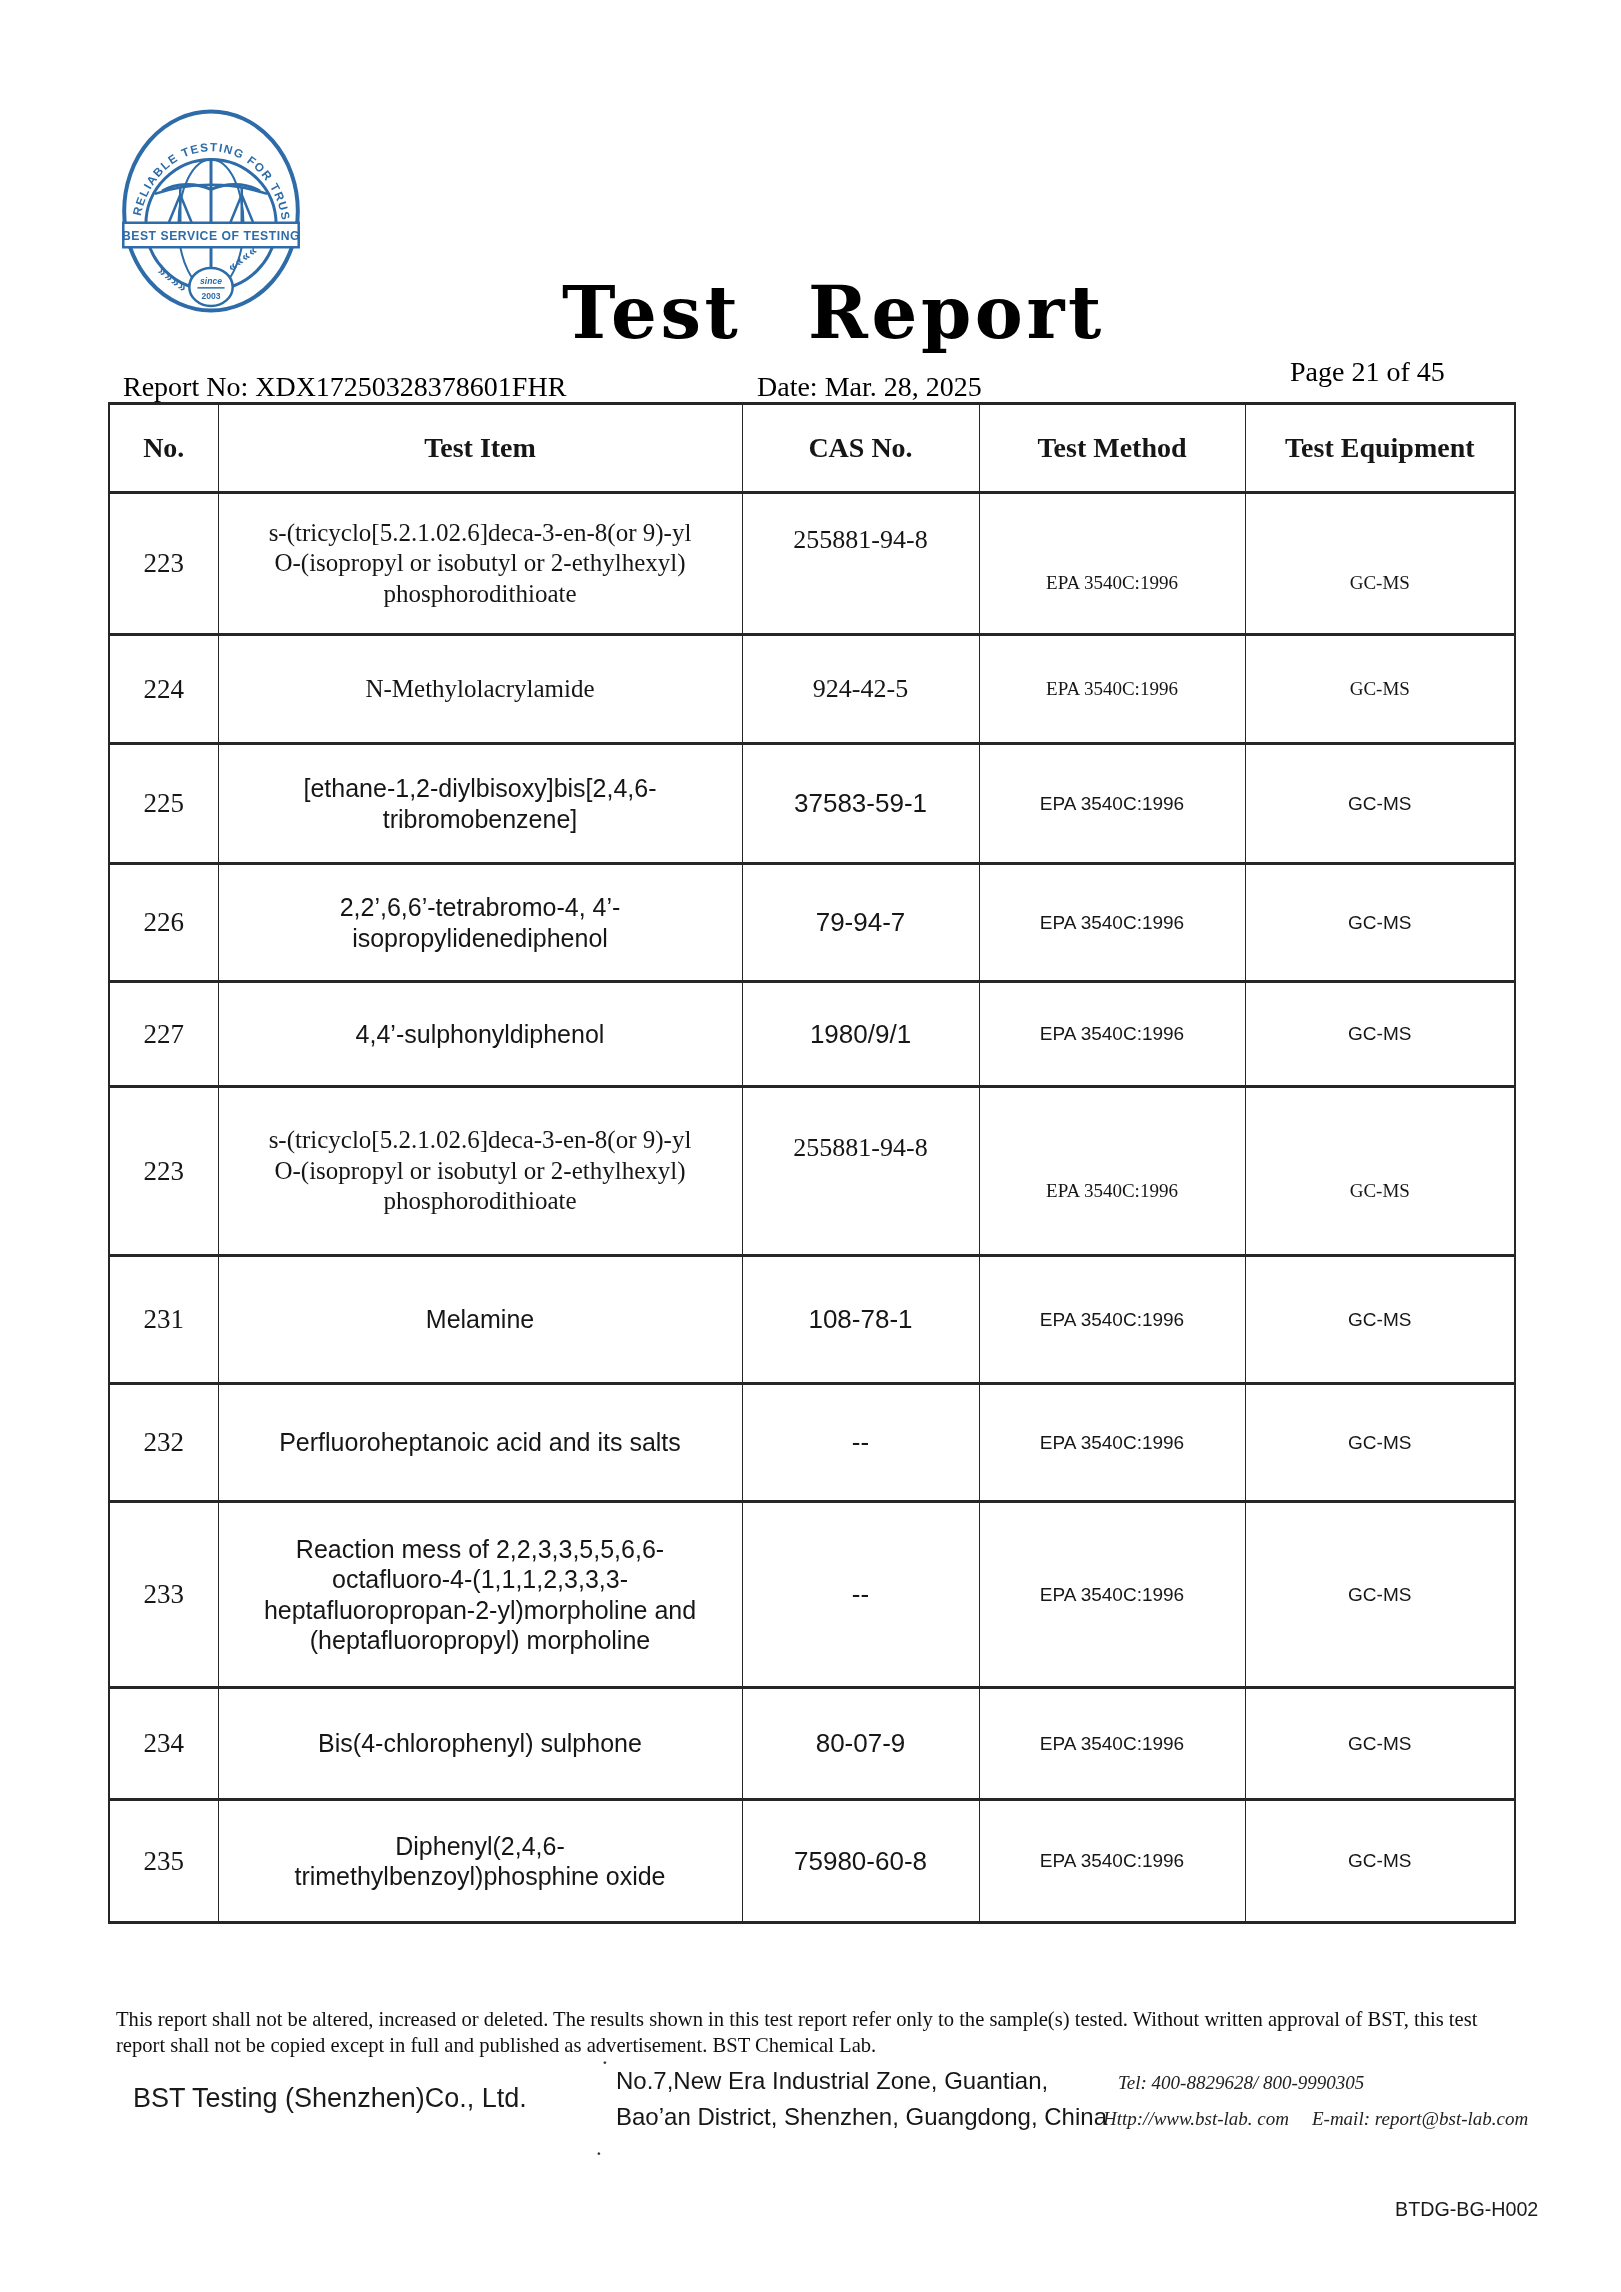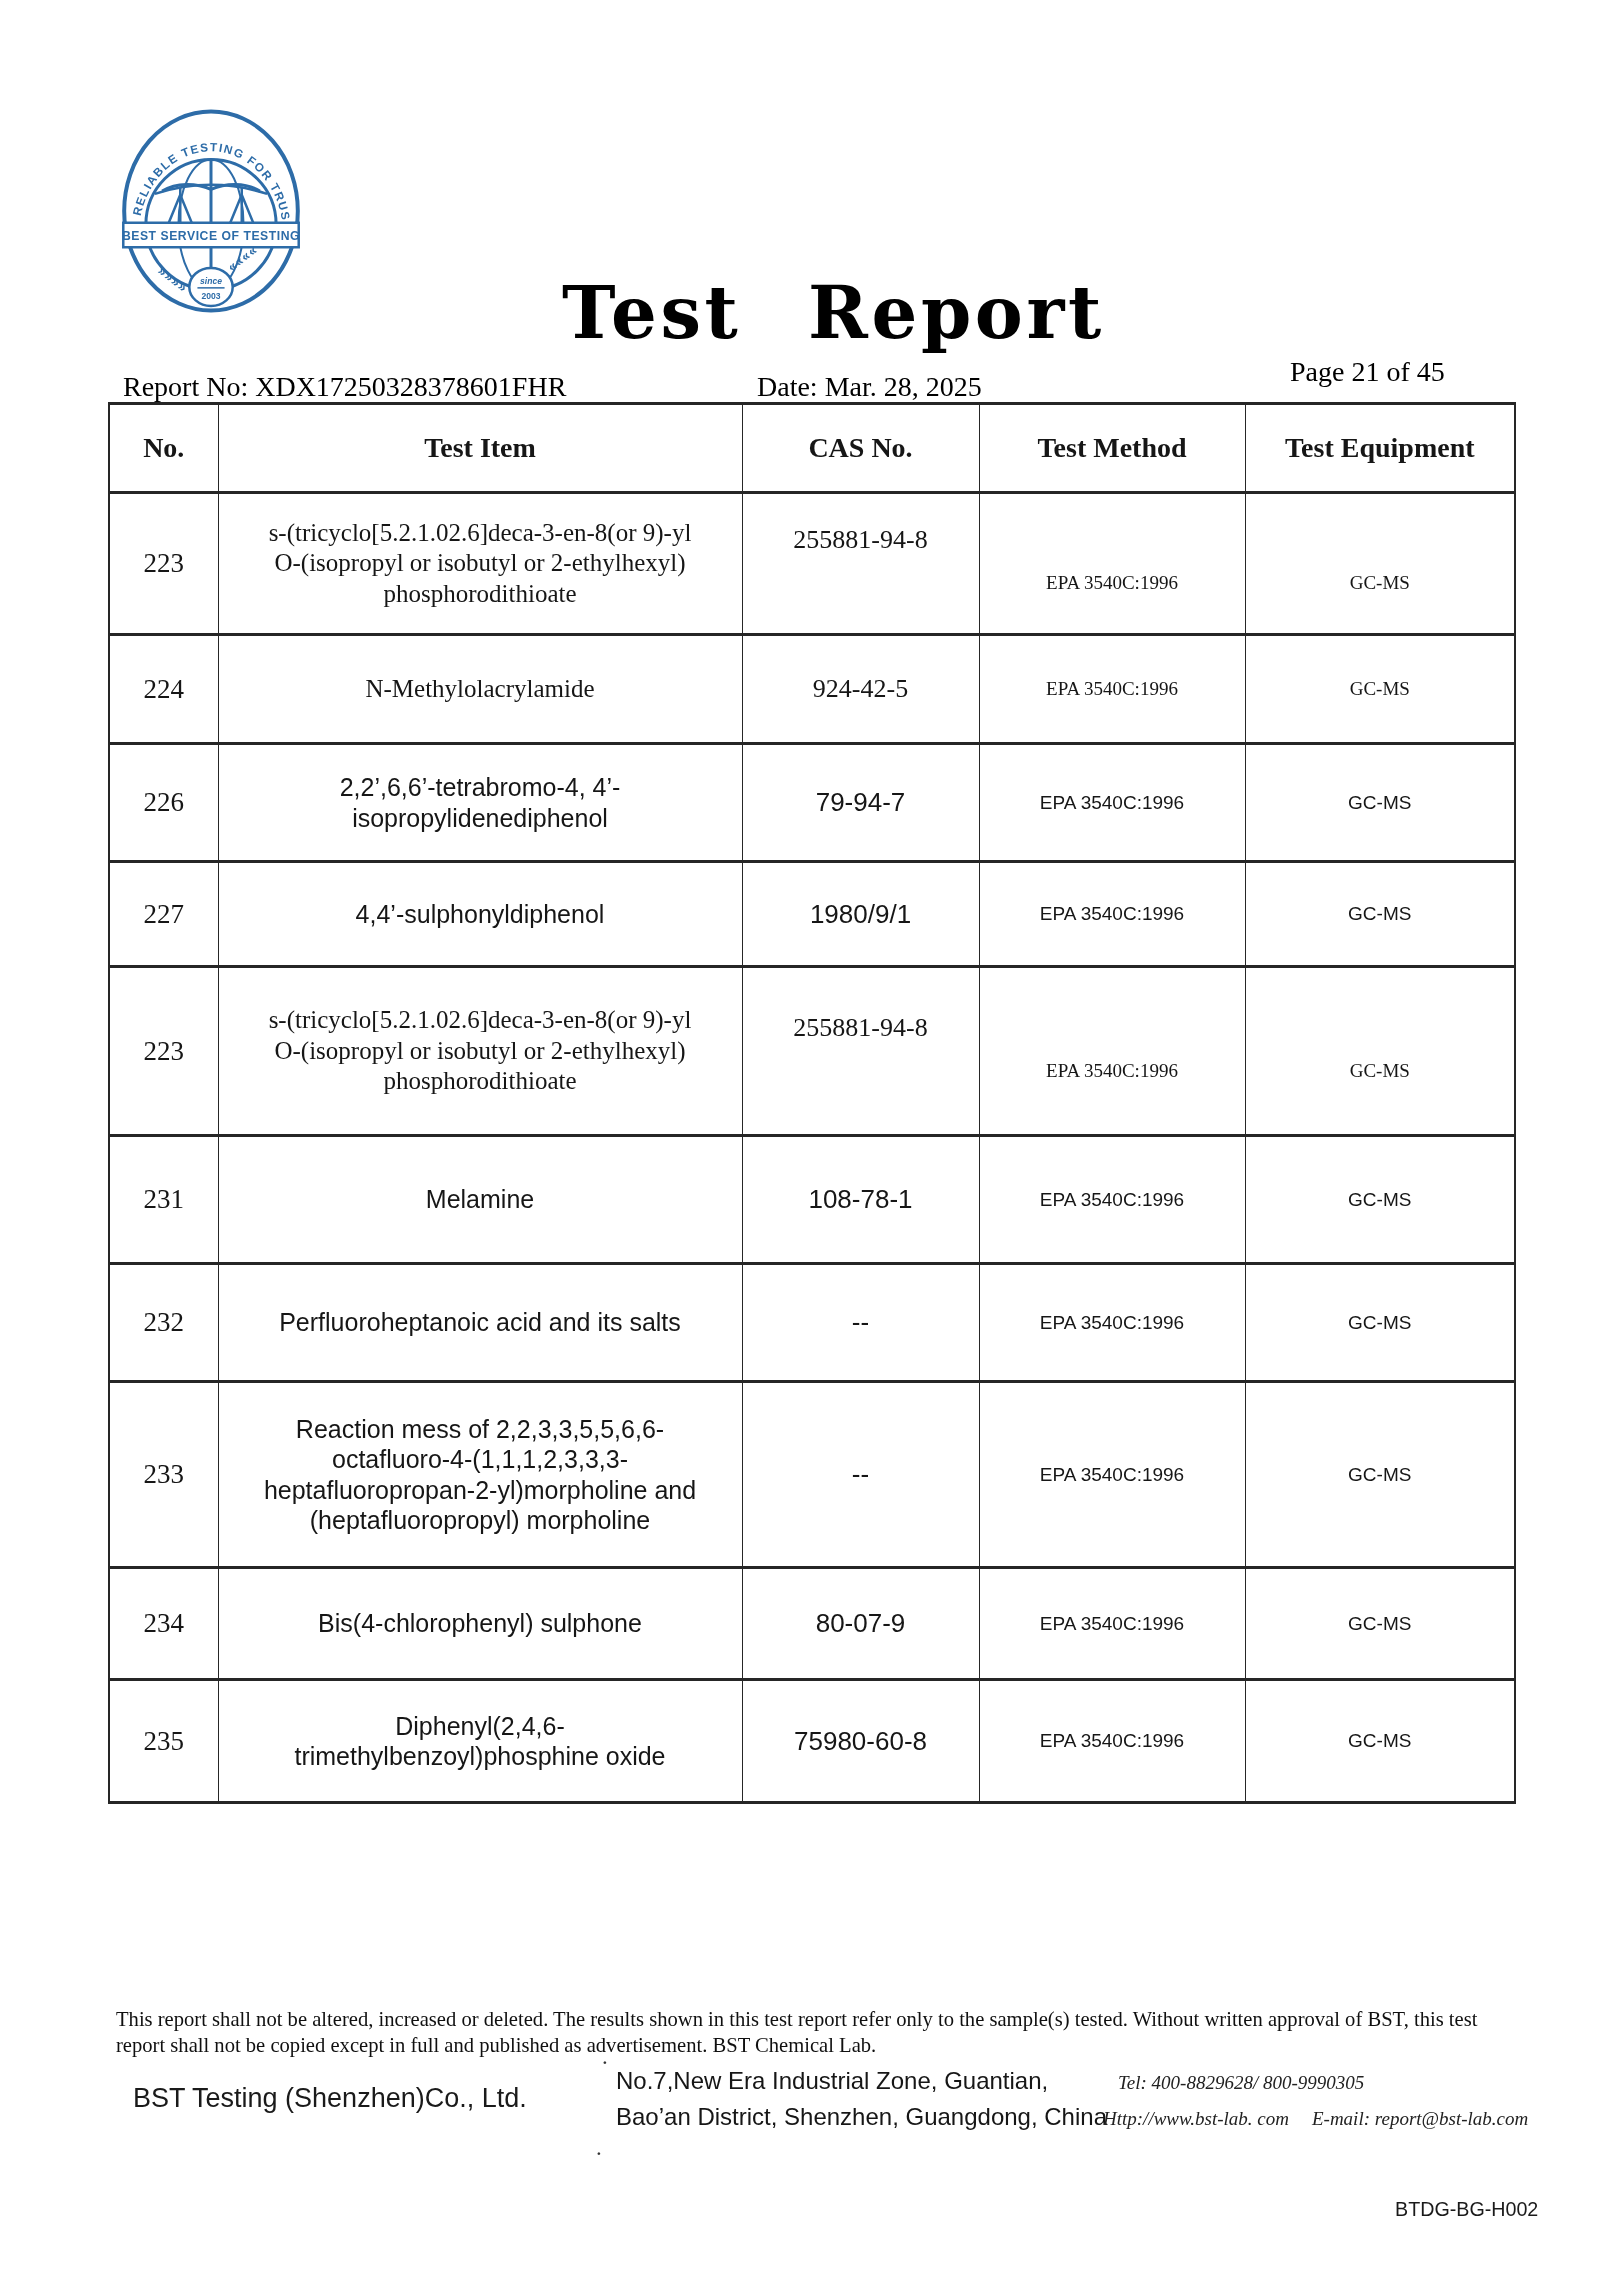--- a/index.html
+++ b/index.html
@@ -191,20 +191,27 @@
         <td class="c-method">EPA 3540C:1996</td>
         <td class="c-equip">GC-MS</td>
       </tr>
       <tr class="serif nw rh-224">
         <td class="c-no">224</td>
         <td class="c-item">N-Methylolacrylamide</td>
         <td class="c-cas">924-42-5</td>
         <td class="c-method">EPA 3540C:1996</td>
         <td class="c-equip">GC-MS</td>
       </tr>
+      <tr class="sans rh-225">
+        <td class="c-no">225</td>
+        <td class="c-item">[ethane-1,2-diylbisoxy]bis[2,4,6-tribromobenzene]</td>
+        <td class="c-cas">37583-59-1</td>
+        <td class="c-method">EPA 3540C:1996</td>
+        <td class="c-equip">GC-MS</td>
+      </tr>
       <tr class="sans rh-226">
         <td class="c-no">226</td>
         <td class="c-item">2,2’,6,6’-tetrabromo-4, 4’-isopropylidenediphenol</td>
         <td class="c-cas">79-94-7</td>
         <td class="c-method">EPA 3540C:1996</td>
         <td class="c-equip">GC-MS</td>
       </tr>
       <tr class="sans nw rh-227">
         <td class="c-no">227</td>
         <td class="c-item">4,4’-sulphonyldiphenol</td>

